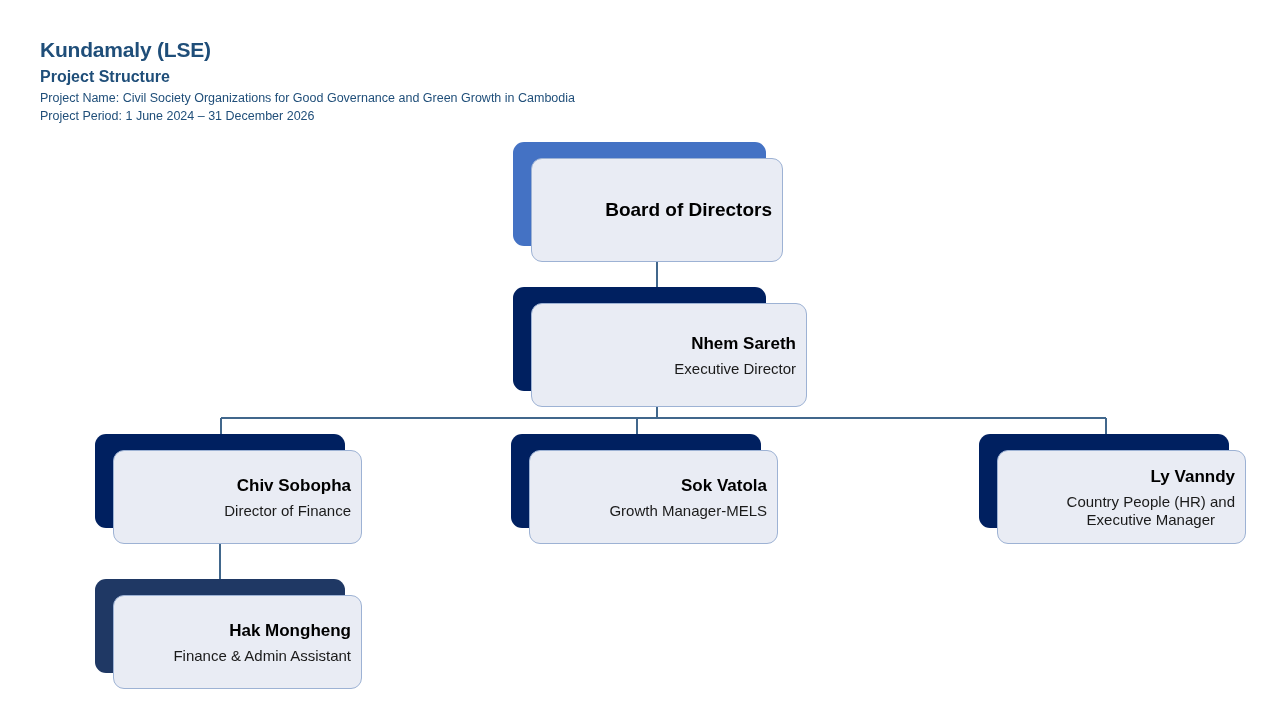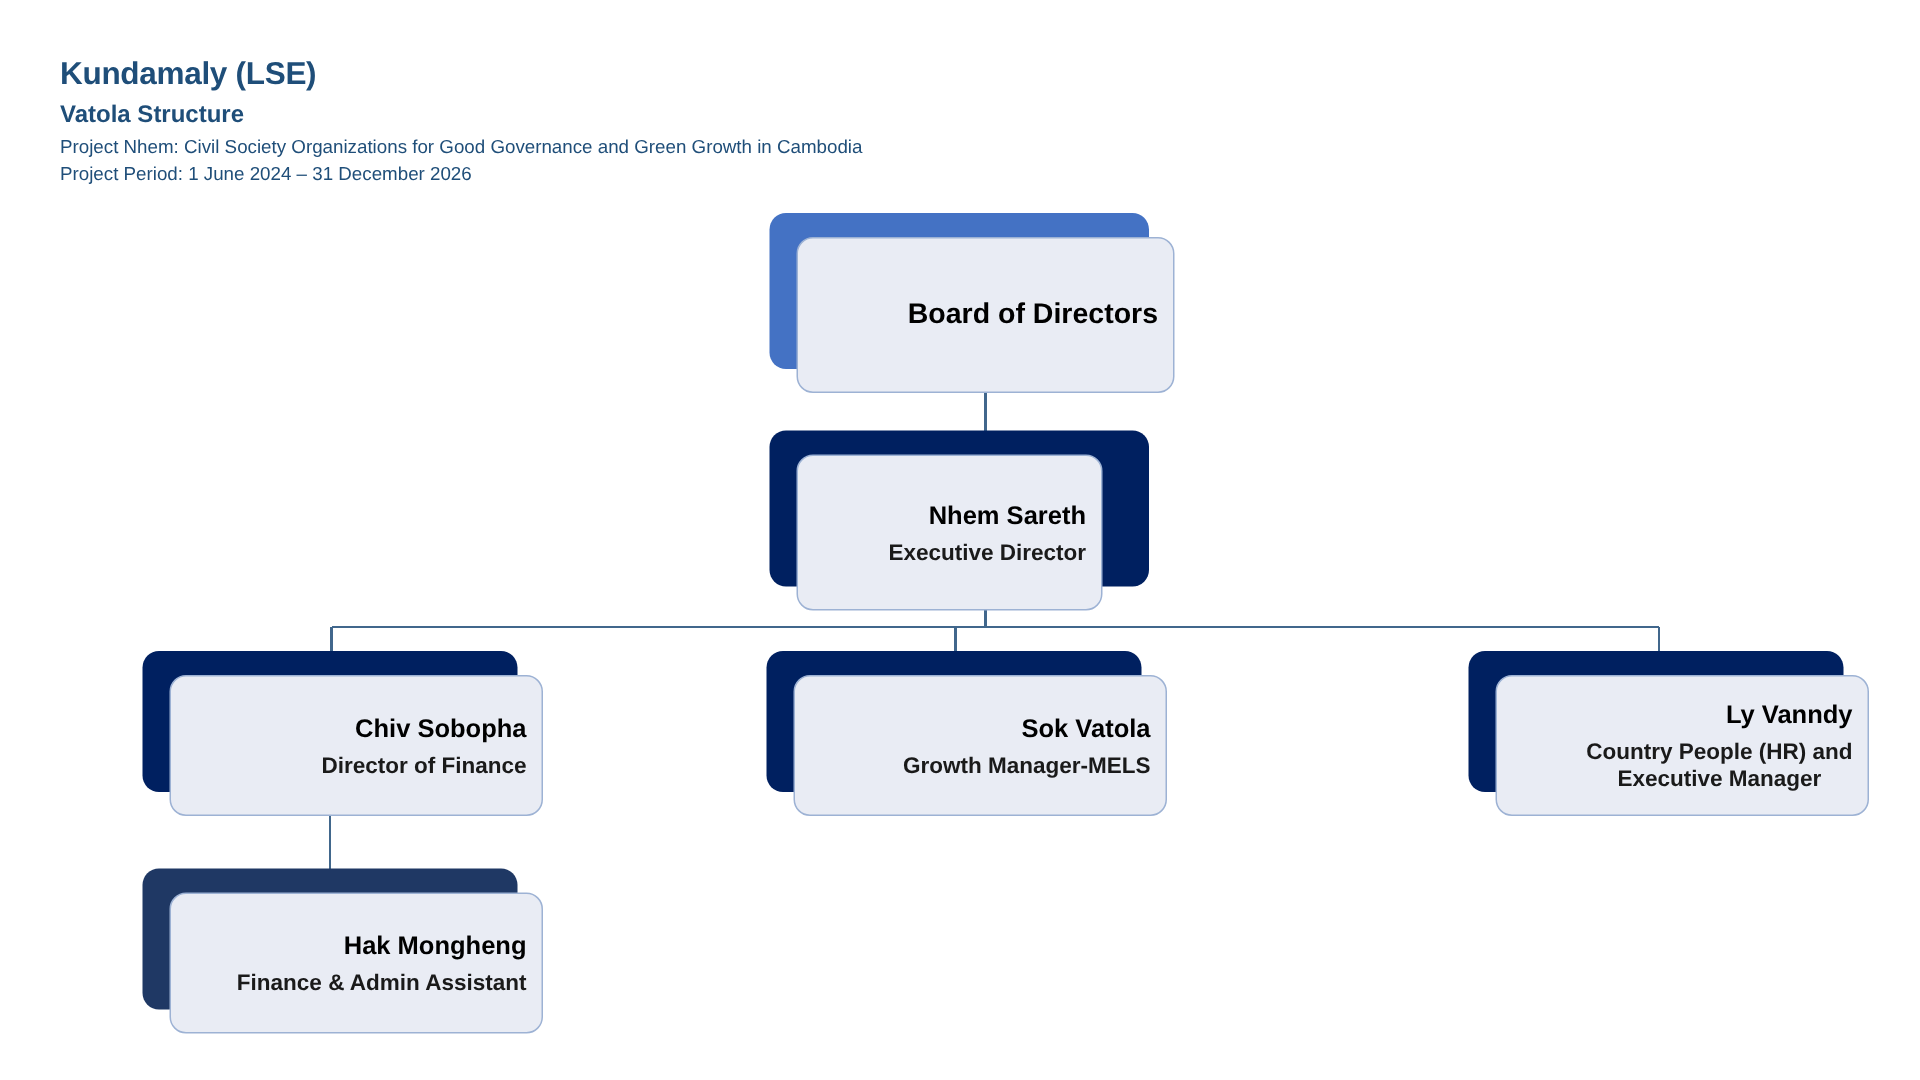--- a/index.html
+++ b/index.html
@@ -98,40 +98,40 @@
   .node-name {
     font-size: 17px;
     font-weight: bold;
     color: #000000;
     line-height: 1.25;
     position: relative;
     z-index: 3;
   }
   .node-role {
     font-size: 15px;
-    font-weight: bold;
+    font-weight: normal;
     color: #1a1a1a;
     line-height: 1.18;
     margin-top: 6px;
     position: relative;
     z-index: 3;
     white-space: pre-line;
   }
   .node-name.solo {
     font-size: 19px;
   }
 </style>
 </head>
 <body>
 
 <div id="header">
   <h1 id="org-title">Kundamaly (LSE)</h1>
-  <h2 id="subtitle">Vatola Structure</h2>
+  <h2 id="subtitle">Project Structure</h2>
   <div id="meta-block">
-    <p class="meta-line">Project Nhem: Civil Society Organizations for Good Governance  and Green Growth in Cambodia</p>
+    <p class="meta-line">Project Name: Civil Society Organizations for Good Governance  and Green Growth in Cambodia</p>
     <p class="meta-line">Project Period: 1 June  2024 – 31 December 2026</p>
   </div>
 </div>
 
 <div id="chart-canvas">
 
   <svg id="connector-layer" viewBox="0 0 1280 720">
     <g stroke="#41678C" stroke-width="1.6" fill="none" shape-rendering="crispEdges">
 
       <line x1="657" y1="246" x2="657" y2="287"></line>
@@ -148,21 +148,21 @@
 
   <div class="node" style="left:513px; top:142px; width:271px; height:120px;">
     <div class="node-shadow" style="width:253px; height:104px; background:#4472C4;"></div>
     <div class="node-card" style="width:252px; height:104px;">
       <div class="node-name solo">Board of Directors</div>
     </div>
   </div>
 
   <div class="node" style="left:513px; top:287px; width:271px; height:120px;">
     <div class="node-shadow" style="width:253px; height:104px; background:#002060;"></div>
-    <div class="node-card" style="width:204px; height:104px;">
+    <div class="node-card" style="width:276px; height:104px;">
       <div class="node-name">Nhem Sareth</div>
       <div class="node-role">Executive Director</div>
     </div>
   </div>
 
   <div class="node" style="left:95px; top:434px; width:268px; height:110px;">
     <div class="node-shadow" style="width:250px; height:94px; background:#002060;"></div>
     <div class="node-card" style="width:249px; height:94px;padding-left:37px;">
       <div class="node-name">Chiv Sobopha</div>
       <div class="node-role">Director of Finance</div>

